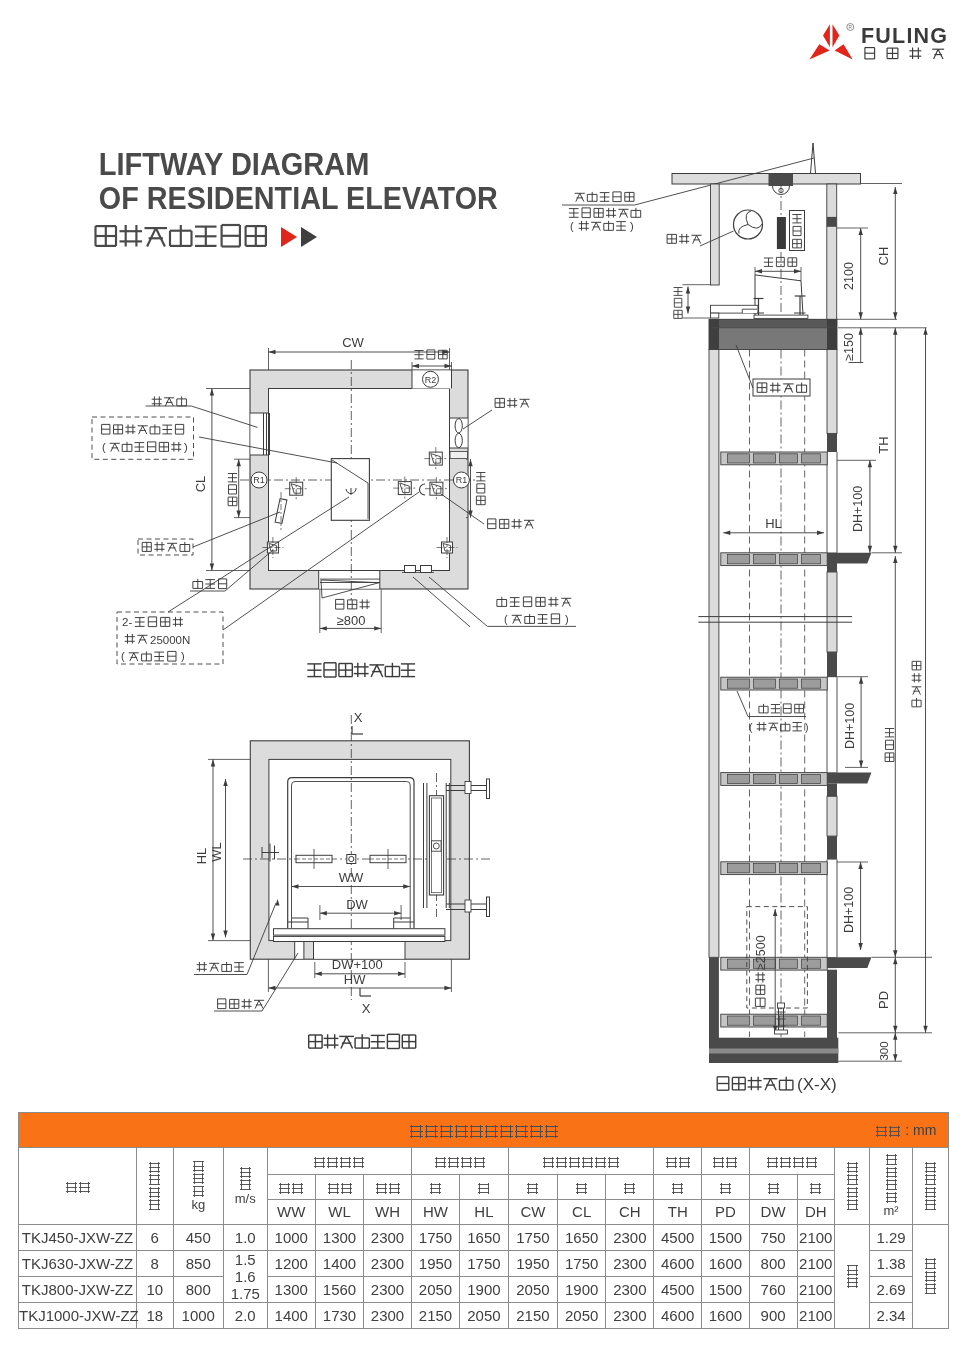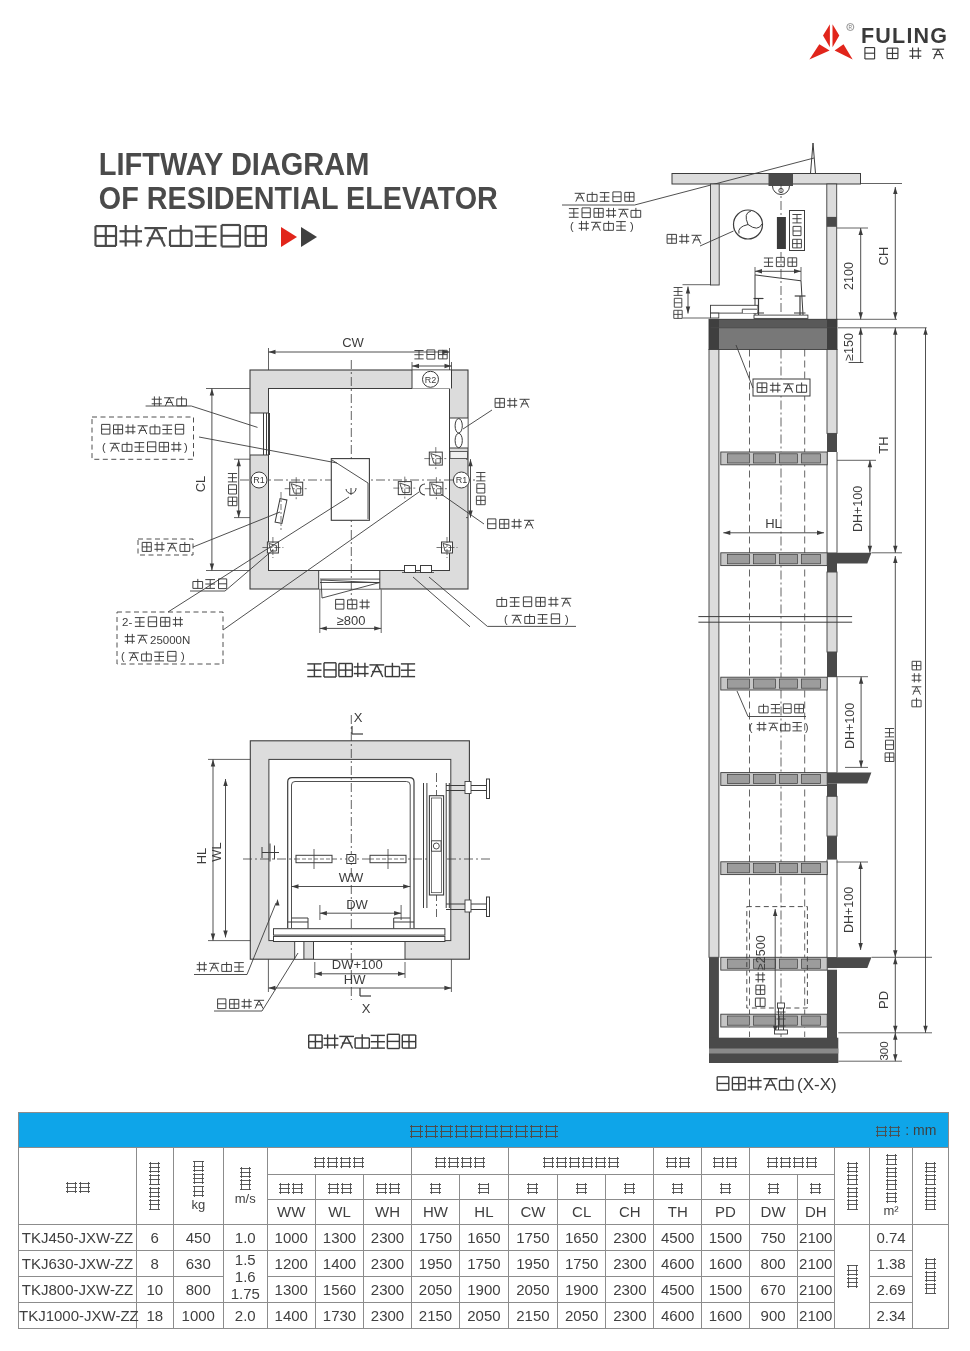--- a/index.html
+++ b/index.html
@@ -7,21 +7,21 @@
 .k{display:inline-block;vertical-align:middle;margin:0 1px;background:
 linear-gradient(#4c4c4c,#4c4c4c) 0 8%/100% 8.5%,
 linear-gradient(#4c4c4c,#4c4c4c) 0 50%/100% 8.5%,
 linear-gradient(#4c4c4c,#4c4c4c) 0 92%/100% 8.5%,
 linear-gradient(#4c4c4c,#4c4c4c) 10% 0/8.5% 100%,
 linear-gradient(#4c4c4c,#4c4c4c) 90% 0/8.5% 100%;
 background-repeat:no-repeat}
 .kb{display:block;margin:1.5px auto}
 #ptable{position:absolute;left:18px;top:1112px;width:930px;border-collapse:collapse;table-layout:fixed;color:#3f3f3f}
 #ptable td{border:1px solid #8c8c8c;text-align:center;vertical-align:middle;font-size:15px;padding:0;line-height:1.15}
-.ttl{background:#0ea5e9;height:34px;position:relative}
+.ttl{background:#f97316;height:34px;position:relative}
 .tc{display:inline-block}
 .unit{position:absolute;right:12px;top:50%;transform:translateY(-50%);font-size:14px}
 .trow td{border:1px solid #8c8c8c}
 .h1 td{height:26px}
 .h2 td{height:24px}
 .h3 td{height:24px;font-size:14px}
 .d td{height:24.5px}
 .mod{font-weight:normal;font-size:13.5px;white-space:nowrap}
 .vt .lat{display:block;font-size:13px}
 .spd{line-height:1.22}
@@ -1462,31 +1462,31 @@
           <td>1650</td>
           <td>2300</td>
           <td>4500</td>
           <td>1500</td>
           <td>750</td>
           <td>2100</td>
           <td rowspan="4" class="vt">
             <i class="k kb" style="width:11px;height:11px"></i>
             <i class="k kb" style="width:11px;height:11px"></i>
           </td>
-          <td>0.74</td>
+          <td>1.29</td>
           <td rowspan="4" class="vt">
             <i class="k kb" style="width:11px;height:11px"></i>
             <i class="k kb" style="width:11px;height:11px"></i>
             <i class="k kb" style="width:11px;height:11px"></i>
           </td>
         </tr>
 <tr class="d">
           <td class="mod">TKJ630-JXW-ZZ</td>
           <td>8</td>
-          <td>630</td>
+          <td>850</td>
           <td rowspan="2" class="spd">1.5<br>1.6<br>1.75</td>
           <td>1200</td>
           <td>1400</td>
           <td>2300</td>
           <td>1950</td>
           <td>1750</td>
           <td>1950</td>
           <td>1750</td>
           <td>2300</td>
           <td>4600</td>
@@ -1502,21 +1502,21 @@
           <td>1300</td>
           <td>1560</td>
           <td>2300</td>
           <td>2050</td>
           <td>1900</td>
           <td>2050</td>
           <td>1900</td>
           <td>2300</td>
           <td>4500</td>
           <td>1500</td>
-          <td>670</td>
+          <td>760</td>
           <td>2100</td>
           <td>2.69</td>
         </tr>
 <tr class="d">
           <td class="mod">TKJ1000-JXW-ZZ</td>
           <td>18</td>
           <td>1000</td>
           <td>2.0</td>
           <td>1400</td>
           <td>1730</td>

